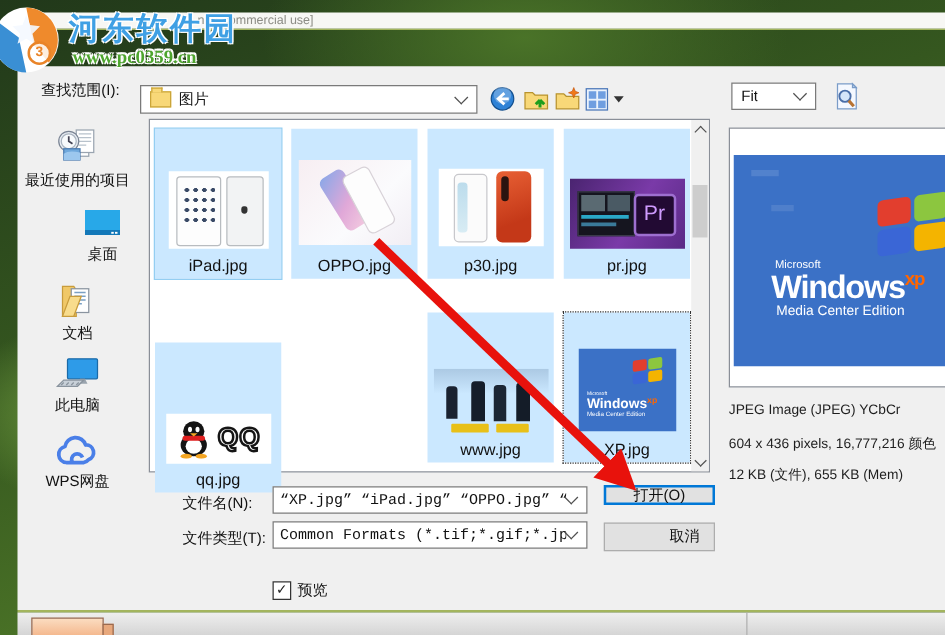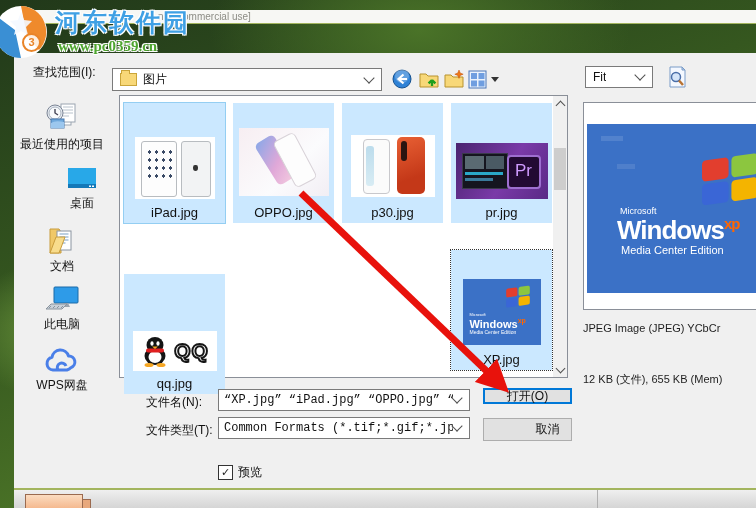--- a/index.html
+++ b/index.html
@@ -234,20 +234,32 @@
         <path d="M12 11.5 h6 l-3 2.6 z" fill="#f5a623"></path>
         <ellipse cx="9" cy="30" rx="4.5" ry="2" fill="#f5a623"></ellipse>
         <ellipse cx="21" cy="30" rx="4.5" ry="2" fill="#f5a623"></ellipse>
       </svg>
       <span class="qq-txt">QQ</span>
     </div>
     <div class="tlabel">qq.jpg</div>
   </div>
 
 
+  <div class="tile" style="left:342px;top:250px;">
+    <div class="thumb" style="width:92px;height:58px;margin-top:45px;background:linear-gradient(#53master 0,#32445e 0%,#202c42 70%,#121a28);">
+      <div style="position:absolute;left:0;top:0;width:92px;height:20px;background:linear-gradient(rgba(140,170,200,0.5),rgba(140,170,200,0));"></div>
+      <div style="position:absolute;left:10px;top:14px;width:9px;height:26px;background:#1a2230;border-radius:3px 3px 0 0;"></div>
+      <div style="position:absolute;left:30px;top:10px;width:11px;height:32px;background:#151d2a;border-radius:3px 3px 0 0;"></div>
+      <div style="position:absolute;left:48px;top:13px;width:10px;height:29px;background:#1c2634;border-radius:3px 3px 0 0;"></div>
+      <div style="position:absolute;left:66px;top:11px;width:11px;height:31px;background:#141c28;border-radius:3px 3px 0 0;"></div>
+      <div style="position:absolute;left:14px;top:44px;width:30px;height:7px;background:#e8c018;border-radius:1px;"></div>
+      <div style="position:absolute;left:50px;top:44px;width:26px;height:7px;background:#e8c018;border-radius:1px;"></div>
+    </div>
+    <div class="tlabel">www.jpg</div>
+  </div>
 
   <div class="tile focusdot" style="left:451px;top:250px;">
     <div class="thumb xp-blue" style="width:78px;height:66px;margin-top:29px;">
       <svg style="position:absolute;left:42px;top:5px;" width="26" height="24" viewBox="0 0 44 40">
         <g transform="skewY(-8)">
           <rect x="2" y="8" width="19" height="15" rx="3" fill="#e23e2e"></rect>
           <rect x="23" y="8" width="19" height="15" rx="3" fill="#8cc63f"></rect>
           <rect x="2" y="25" width="19" height="15" rx="3" fill="#3a66d6"></rect>
           <rect x="23" y="25" width="19" height="15" rx="3" fill="#f4b400"></rect>
         </g>
@@ -284,20 +296,21 @@
       <div style="position:absolute;left:30px;top:83px;color:#fff;line-height:1;">
         <div style="font-size:9px;margin-left:3px;">Microsoft</div>
         <div style="font-size:26px;font-weight:bold;letter-spacing:-1px;"><span>Windows</span><span style="color:#f60;font-size:15px;vertical-align:super;">xp</span></div>
         <div style="font-size:11px;margin-left:4px;margin-top:2px;">Media Center Edition</div>
       </div>
       <div style="position:absolute;left:14px;top:12px;width:22px;height:5px;background:rgba(255,255,255,0.12);"></div>
       <div style="position:absolute;left:30px;top:40px;width:18px;height:5px;background:rgba(255,255,255,0.10);"></div>
     </div>
   </div>
   <div class="abs info-line" style="left:583px;top:322px;">JPEG Image (JPEG) YCbCr</div>
+  <div class="abs info-line" style="left:583px;top:347px;">604 x 436 pixels, 16,777,216 颜色</div>
   <div class="abs info-line" style="left:583px;top:372px;">12 KB (文件), 655 KB (Mem)</div>
 
   <div class="abs lbl" style="left:146px;top:394px;">文件名(N):</div>
   <div class="abs combo" style="left:218px;top:389px;width:252px;height:22px;">
     <span class="txt mono" style="margin-left:5px;">“XP.jpg” “iPad.jpg” “OPPO.jpg” “p30.j</span>
     <span class="chev"></span>
   </div>
   <div class="abs btn focused" style="left:483px;top:388px;width:89px;height:16px;">打开(O)</div>
 
   <div class="abs lbl" style="left:146px;top:422px;">文件类型(T):</div>

